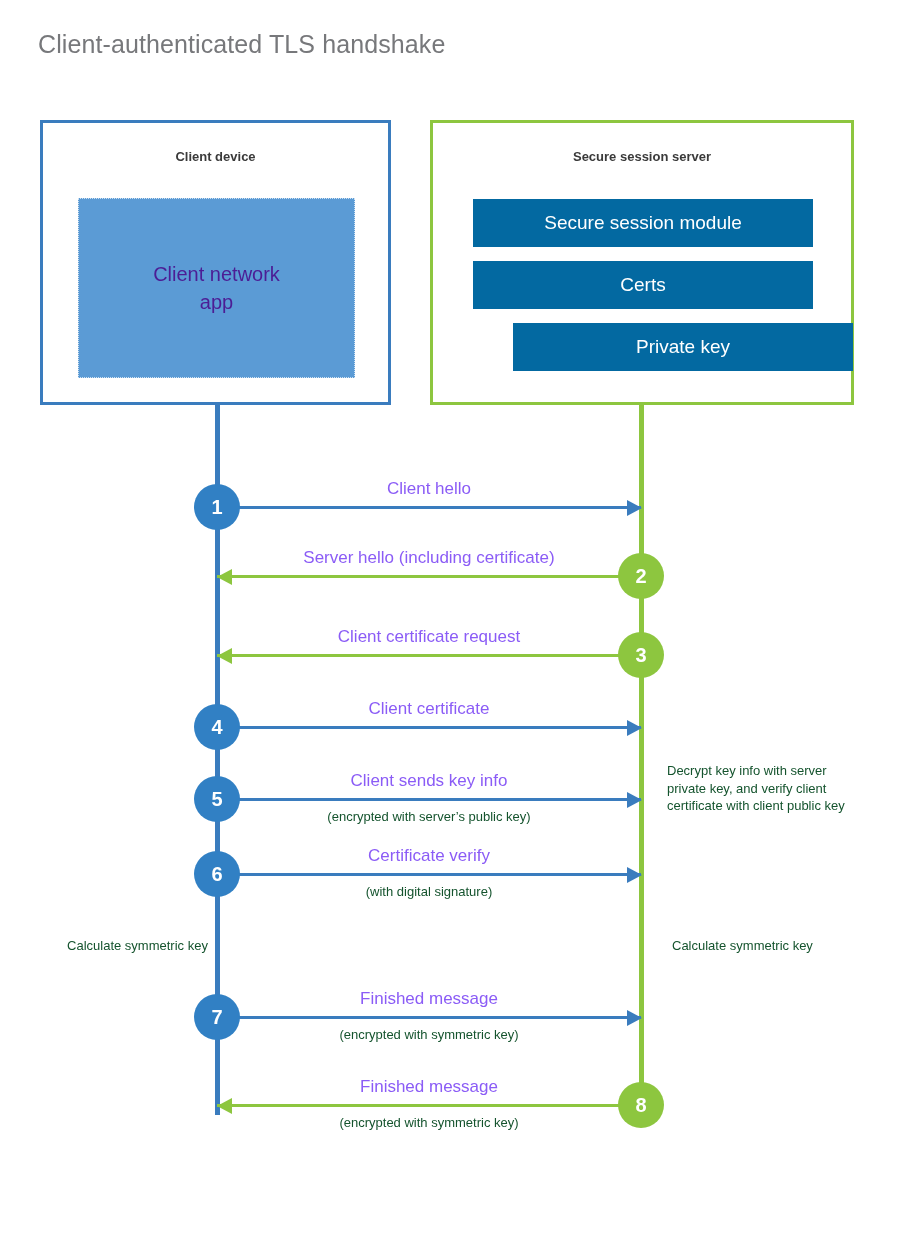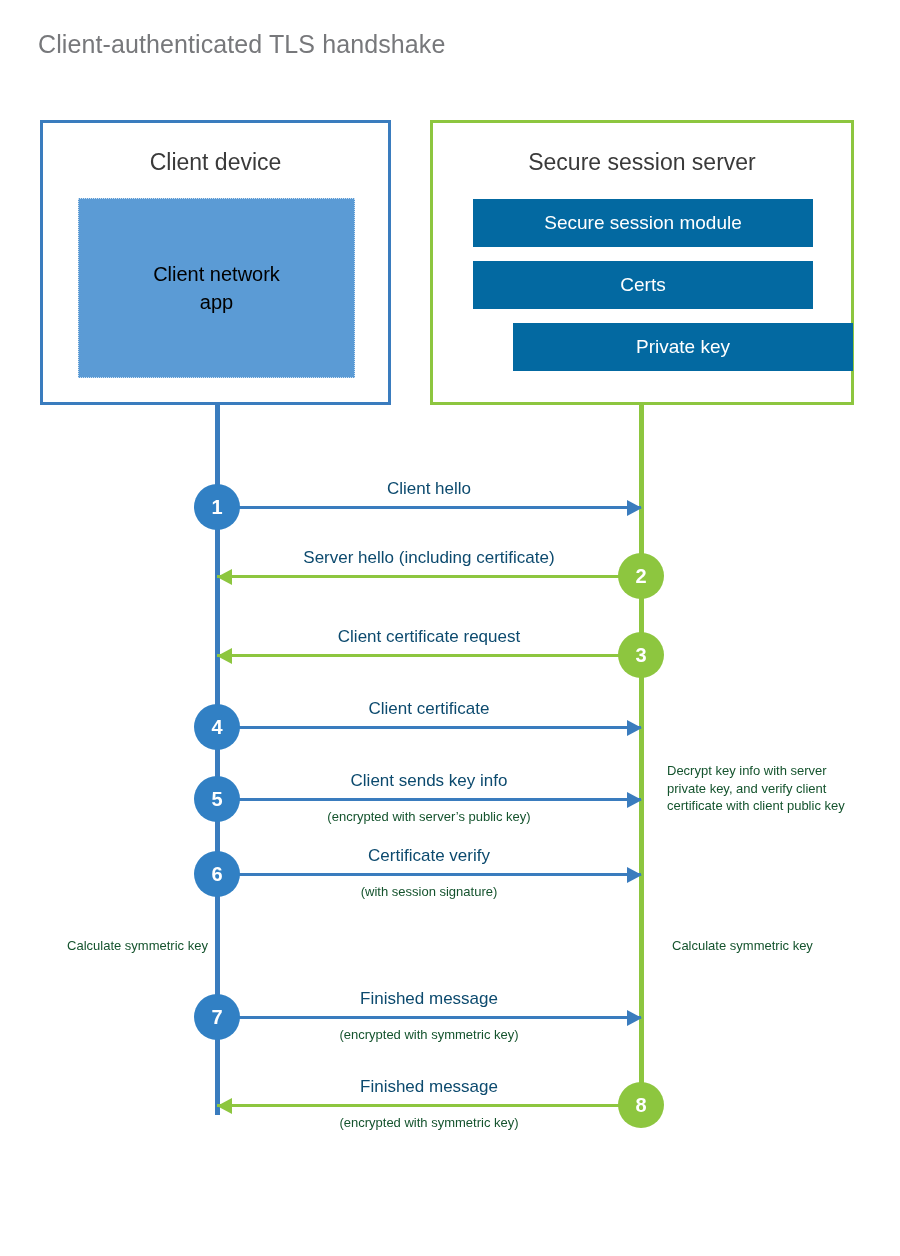--- a/index.html
+++ b/index.html
@@ -45,37 +45,37 @@
   #server-box {
     left: 430px; top: 120px;
     width: 424px; height: 285px;
     border: 3px solid #8dc63f;
   }
   .entity-title {
     position: absolute;
     left: 0; right: 0;
     top: 26px;
     text-align: center;
-    font-size: 23px;
-    font-weight: normal;
+    font-size: 13px;
+    font-weight: bold;
     color: #3a3a3a;
   }
   #client-app-box {
     position: absolute;
     left: 35px; top: 75px;
     width: 277px; height: 180px;
     background: #5b9bd5;
     border: 1px dotted #cfe2f3;
     box-sizing: border-box;
     display: flex;
     align-items: center;
     justify-content: center;
   }
   #client-app-box .app-label {
-    color: #000000;
+    color: #4c1d95;
     font-size: 20px;
     line-height: 28px;
     text-align: center;
     width: 160px;
   }
   .server-bar {
     position: absolute;
     left: 40px;
     width: 340px;
     height: 48px;
@@ -139,21 +139,21 @@
     left: 217px;
     border-right: 15px solid #8dc63f;
   }
 
   .msg-label {
     position: absolute;
     left: 217px;
     width: 424px;
     text-align: center;
     font-size: 17px;
-    color: #0c4a6e;
+    color: #8b5cf6;
     top: -28px;
     white-space: nowrap;
   }
   .msg-sublabel {
     position: absolute;
     left: 217px;
     width: 424px;
     text-align: center;
     font-size: 13px;
     color: #14532d;
@@ -261,21 +261,21 @@
         <div class="msg-line"></div>
         <div class="arrow-head"></div>
         <div class="msg-label">Client sends key info</div>
         <div class="msg-sublabel">(encrypted with server’s public key)</div>
         <div class="step-circle client-side">5</div>
       </div>
       <div class="msg to-server" style="top: 874px;">
         <div class="msg-line"></div>
         <div class="arrow-head"></div>
         <div class="msg-label">Certificate verify</div>
-        <div class="msg-sublabel">(with session signature)</div>
+        <div class="msg-sublabel">(with digital signature)</div>
         <div class="step-circle client-side">6</div>
       </div>
       <div class="msg to-server" style="top: 1017px;">
         <div class="msg-line"></div>
         <div class="arrow-head"></div>
         <div class="msg-label">Finished message</div>
         <div class="msg-sublabel">(encrypted with symmetric key)</div>
         <div class="step-circle client-side">7</div>
       </div>
       <div class="msg to-client" style="top: 1105px;">

